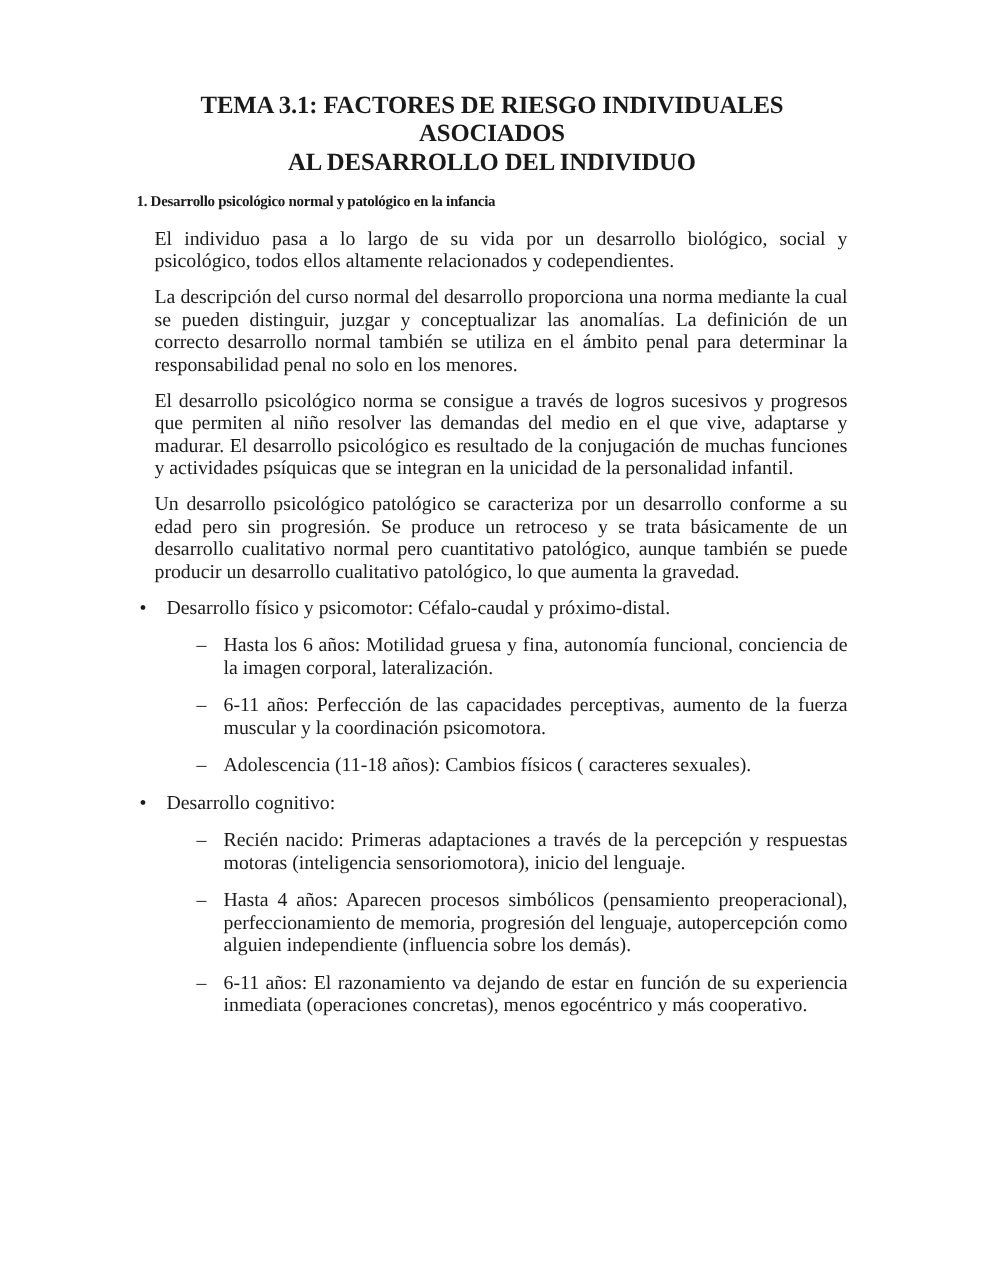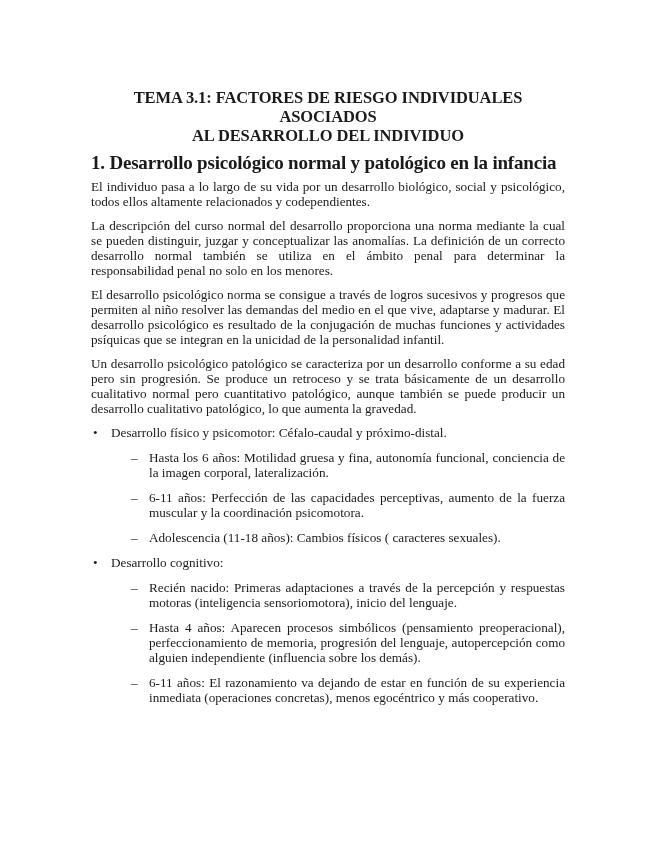--- a/index.html
+++ b/index.html
@@ -1,22 +1,22 @@
 <!DOCTYPE html>
 <html><head>
 <meta charset="utf-8">
 <style>
   html, body { margin: 0; padding: 0; background: #ffffff; }
   body { width: 655px; height: 848px; position: relative; overflow: hidden;
          font-family: "Liberation Serif", "DejaVu Serif", serif; color: #1a1a1a; }
-  .page { position: absolute; left: 91px; top: 88px; width: 474px; }
+  .page { position: absolute; left: 91px; top: 60px; width: 474px; }
   .title { font-weight: bold; font-size: 16.5px; line-height: 19px; text-align: center;
            margin: 0 0 10px 0; letter-spacing: -0.1px; }
-  h2 { font-weight: bold; font-size: 19px; line-height: 15px; margin: 0 0 9px 0; letter-spacing: -0.2px; }
-  p { font-size: 13.2px; line-height: 15px; margin: 0 0 9px 0; text-align: justify; }
+  h2 { font-weight: bold; font-size: 10px; line-height: 15px; margin: 0 0 9px 0; letter-spacing: -0.2px; }
+  p { font-size: 13.2px; line-height: 15px; margin: 0 0 9px 12px; text-align: justify; }
   ul.l1 { list-style: none; margin: 0; padding: 0; }
   ul.l1 > li { position: relative; padding-left: 20px; font-size: 13.2px; line-height: 15px; margin-bottom: 10px; }
   ul.l1 > li > .bul { position: absolute; left: 2px; top: 0; }
   ul.l2 { list-style: none; margin: 10px 0 0 0; padding: 0; }
   ul.l2 > li { position: relative; padding-left: 38px; margin-left: 0; font-size: 13.2px; line-height: 15px;
                margin-bottom: 10px; text-align: justify; }
   ul.l2 > li > .dash { position: absolute; left: 20px; top: 0; }
   ul.l2 > li:last-child { margin-bottom: 0; }
   .l1 > li > .txt { display: block; }
 </style>

